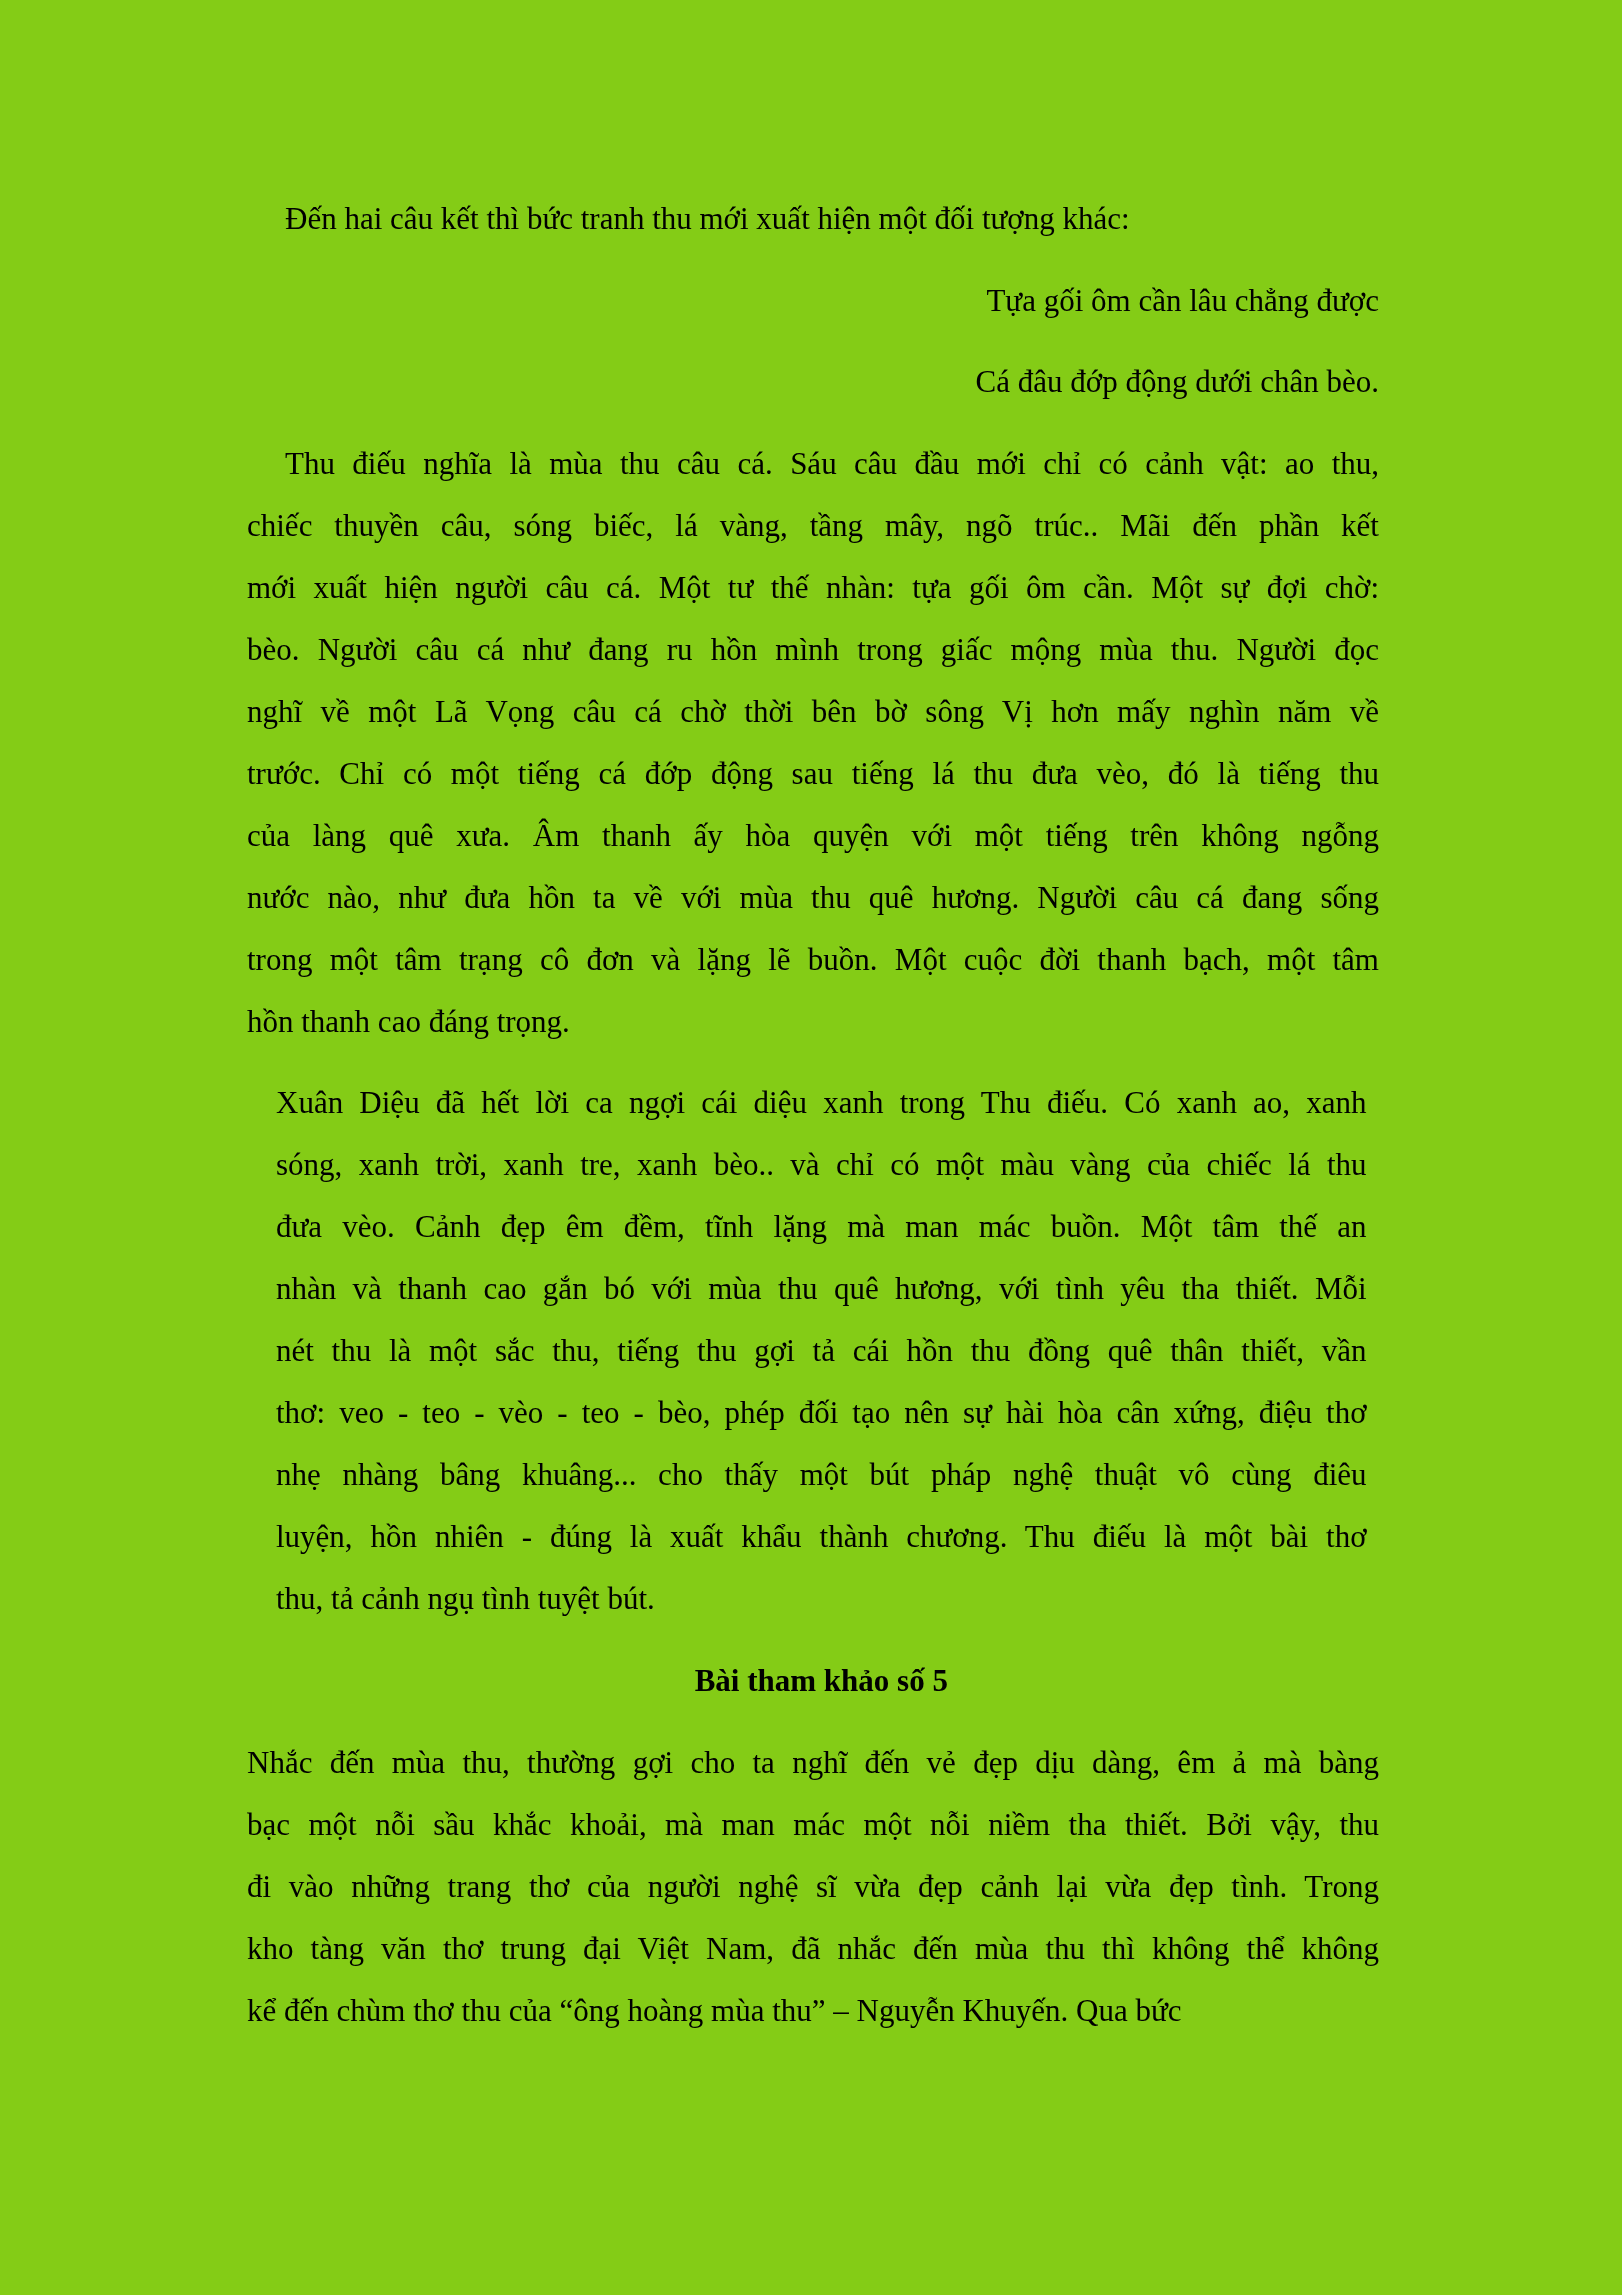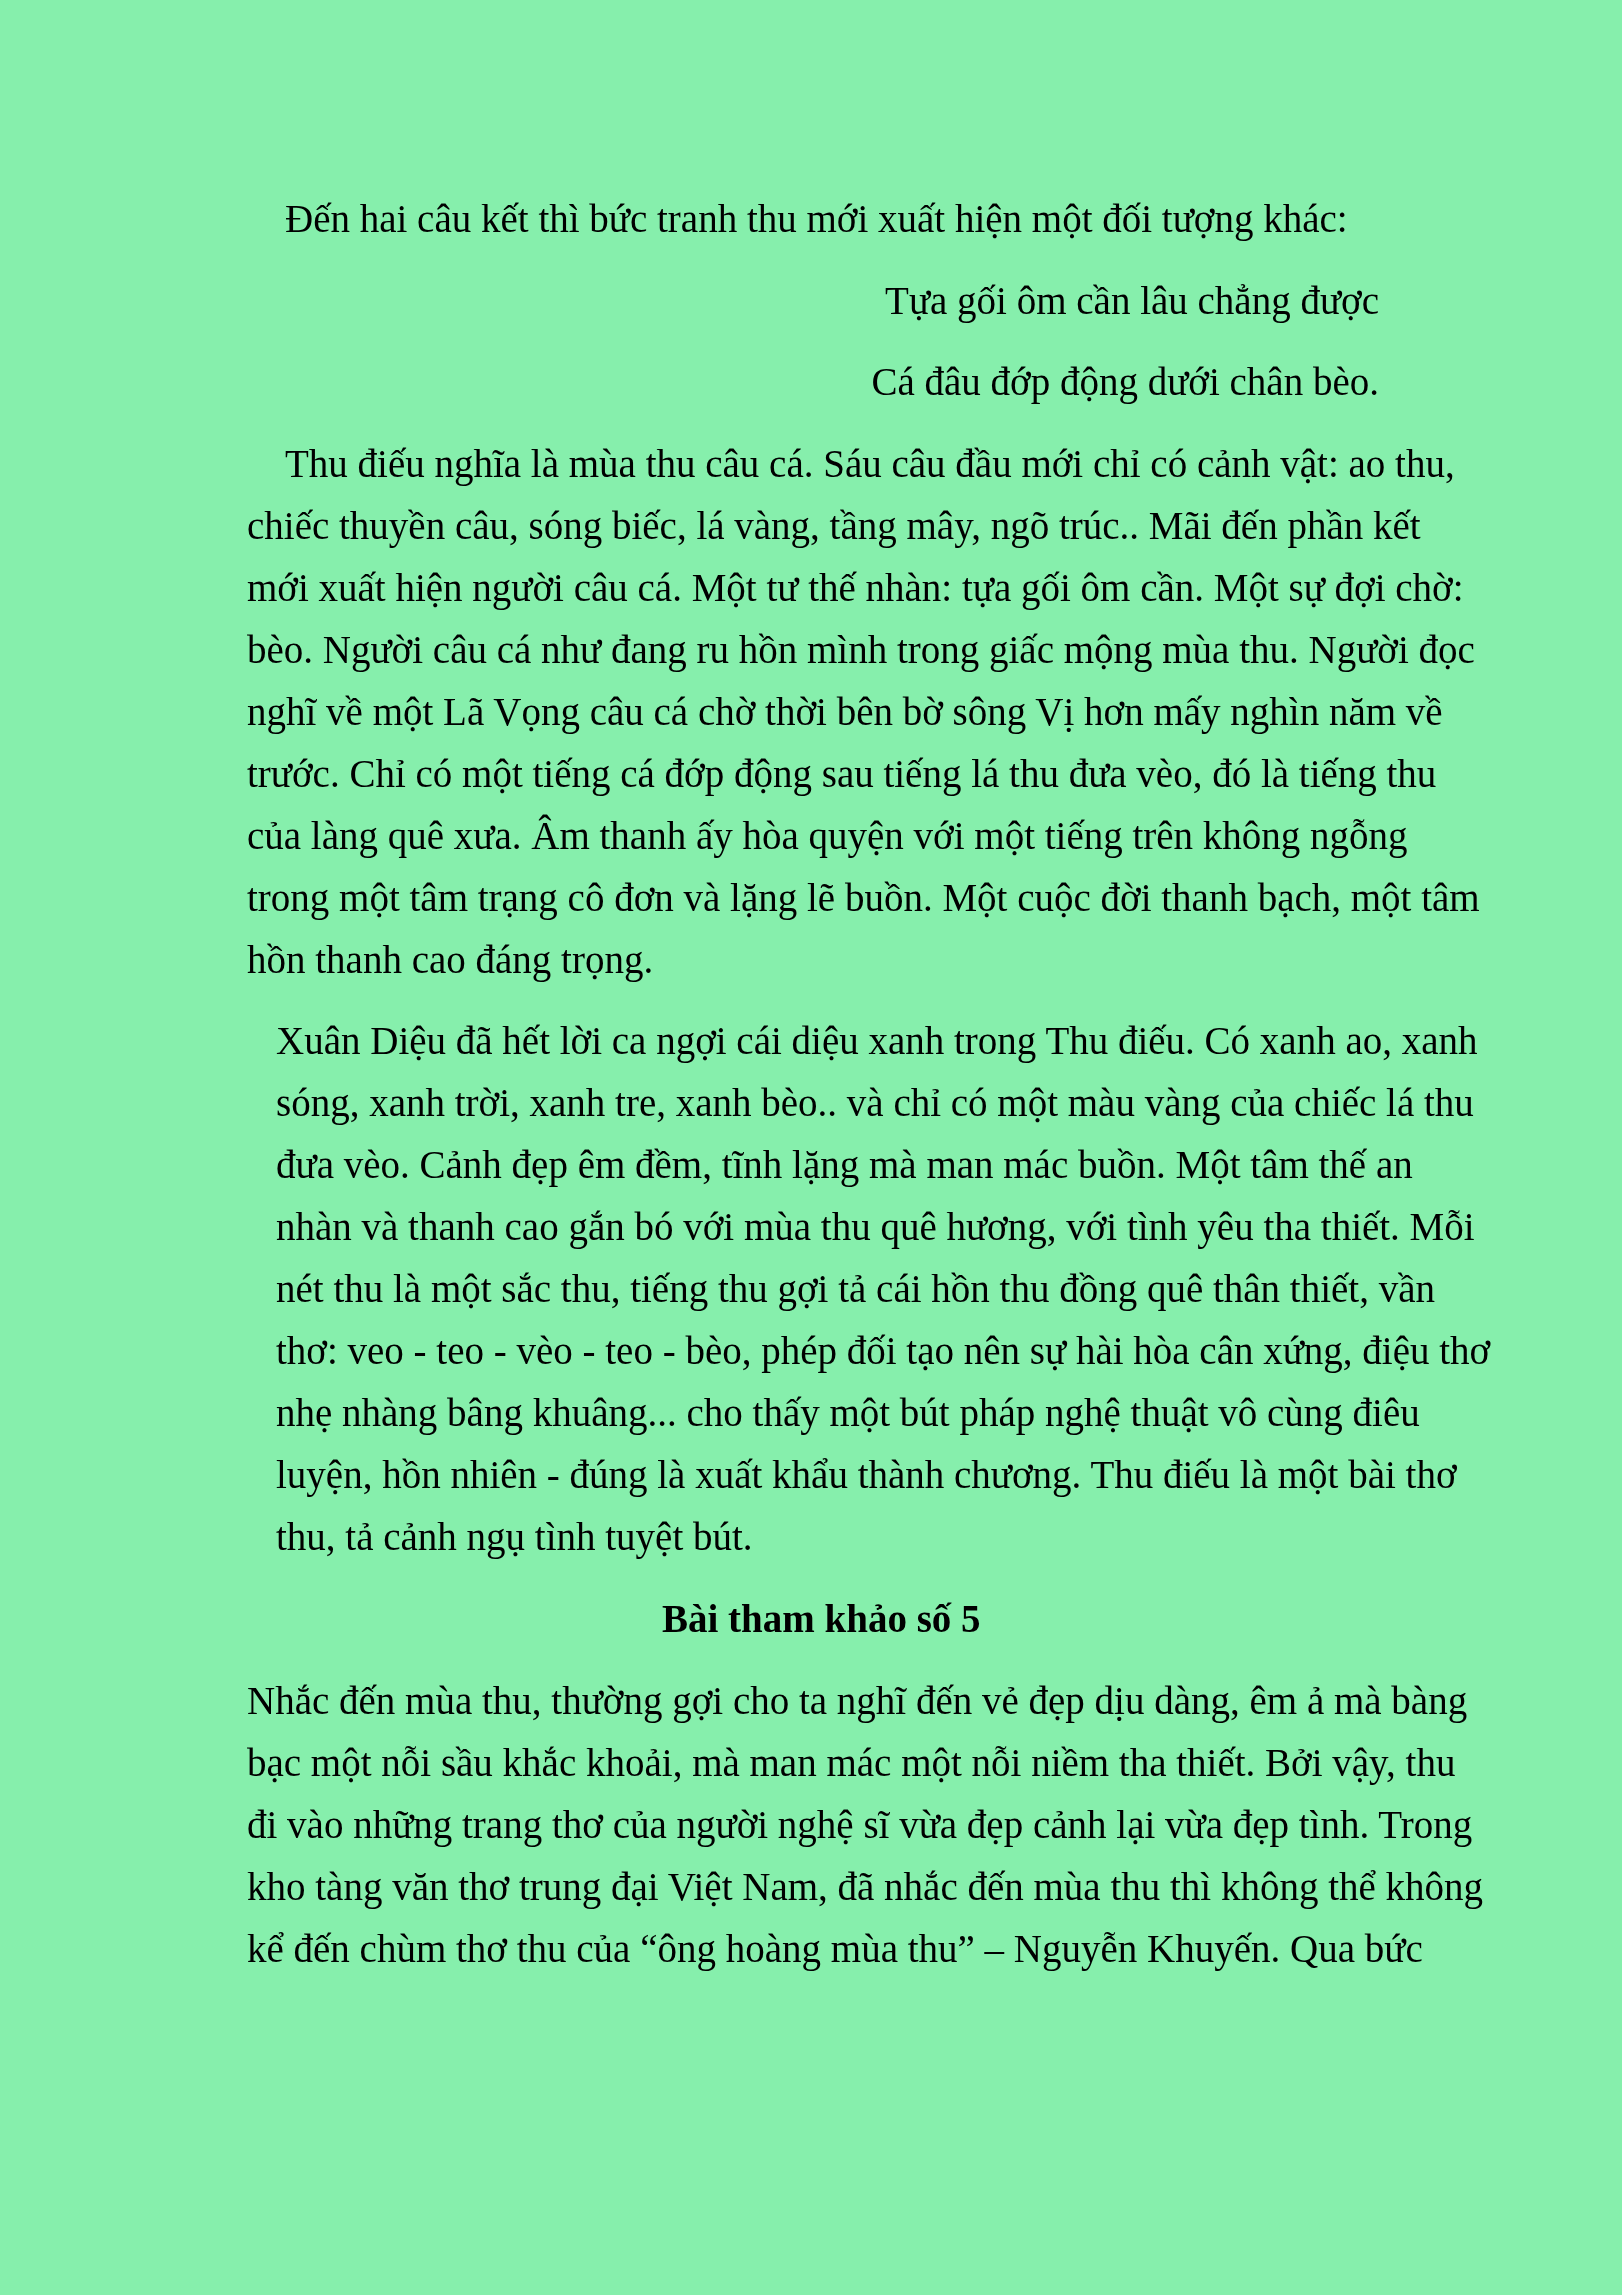--- a/index.html
+++ b/index.html
@@ -5,25 +5,25 @@
   html, body {
     margin: 0;
     padding: 0;
     background: #e8e8e8;
   }
   .page {
     position: relative;
     width: 1623px;
     height: 2295px;
     margin: 0 auto;
-    background: #86efac;
+    background: #84cc16;
     box-sizing: border-box;
     padding: 188px 244px 131px 247px;
     font-family: "Liberation Serif", "DejaVu Serif", serif;
-    font-size: 39px;
+    font-size: 31px;
     color: #000000;
     overflow: hidden;
   }
   .block {
     margin: 0 0 19.6px 0;
   }
   .line {
     line-height: 62px;
     white-space: nowrap;
   }
@@ -67,20 +67,21 @@
         <div class="line">Cá đâu đớp động dưới chân bèo.</div>
       </div>
       <div class="block paragraph first-indent">
         <div class="line justified">Thu điếu nghĩa là mùa thu câu cá. Sáu câu đầu mới chỉ có cảnh vật: ao thu,</div>
         <div class="line justified">chiếc thuyền câu, sóng biếc, lá vàng, tầng mây, ngõ trúc.. Mãi đến phần kết</div>
         <div class="line justified">mới xuất hiện người câu cá. Một tư thế nhàn: tựa gối ôm cần. Một sự đợi chờ:</div>
         <div class="line justified">bèo. Người câu cá như đang ru hồn mình trong giấc mộng mùa thu. Người đọc</div>
         <div class="line justified">nghĩ về một Lã Vọng câu cá chờ thời bên bờ sông Vị hơn mấy nghìn năm về</div>
         <div class="line justified">trước. Chỉ có một tiếng cá đớp động sau tiếng lá thu đưa vèo, đó là tiếng thu</div>
         <div class="line justified">của làng quê xưa. Âm thanh ấy hòa quyện với một tiếng trên không ngỗng</div>
+        <div class="line justified">nước nào, như đưa hồn ta về với mùa thu quê hương. Người câu cá đang sống</div>
         <div class="line justified">trong một tâm trạng cô đơn và lặng lẽ buồn. Một cuộc đời thanh bạch, một tâm</div>
         <div class="line">hồn thanh cao đáng trọng.</div>
       </div>
       <div class="block paragraph inset">
         <div class="line justified">Xuân Diệu đã hết lời ca ngợi cái diệu xanh trong Thu điếu. Có xanh ao, xanh</div>
         <div class="line justified">sóng, xanh trời, xanh tre, xanh bèo.. và chỉ có một màu vàng của chiếc lá thu</div>
         <div class="line justified">đưa vèo. Cảnh đẹp êm đềm, tĩnh lặng mà man mác buồn. Một tâm thế an</div>
         <div class="line justified">nhàn và thanh cao gắn bó với mùa thu quê hương, với tình yêu tha thiết. Mỗi</div>
         <div class="line justified">nét thu là một sắc thu, tiếng thu gợi tả cái hồn thu đồng quê thân thiết, vần</div>
         <div class="line justified">thơ: veo - teo - vèo - teo - bèo, phép đối tạo nên sự hài hòa cân xứng, điệu thơ</div>

